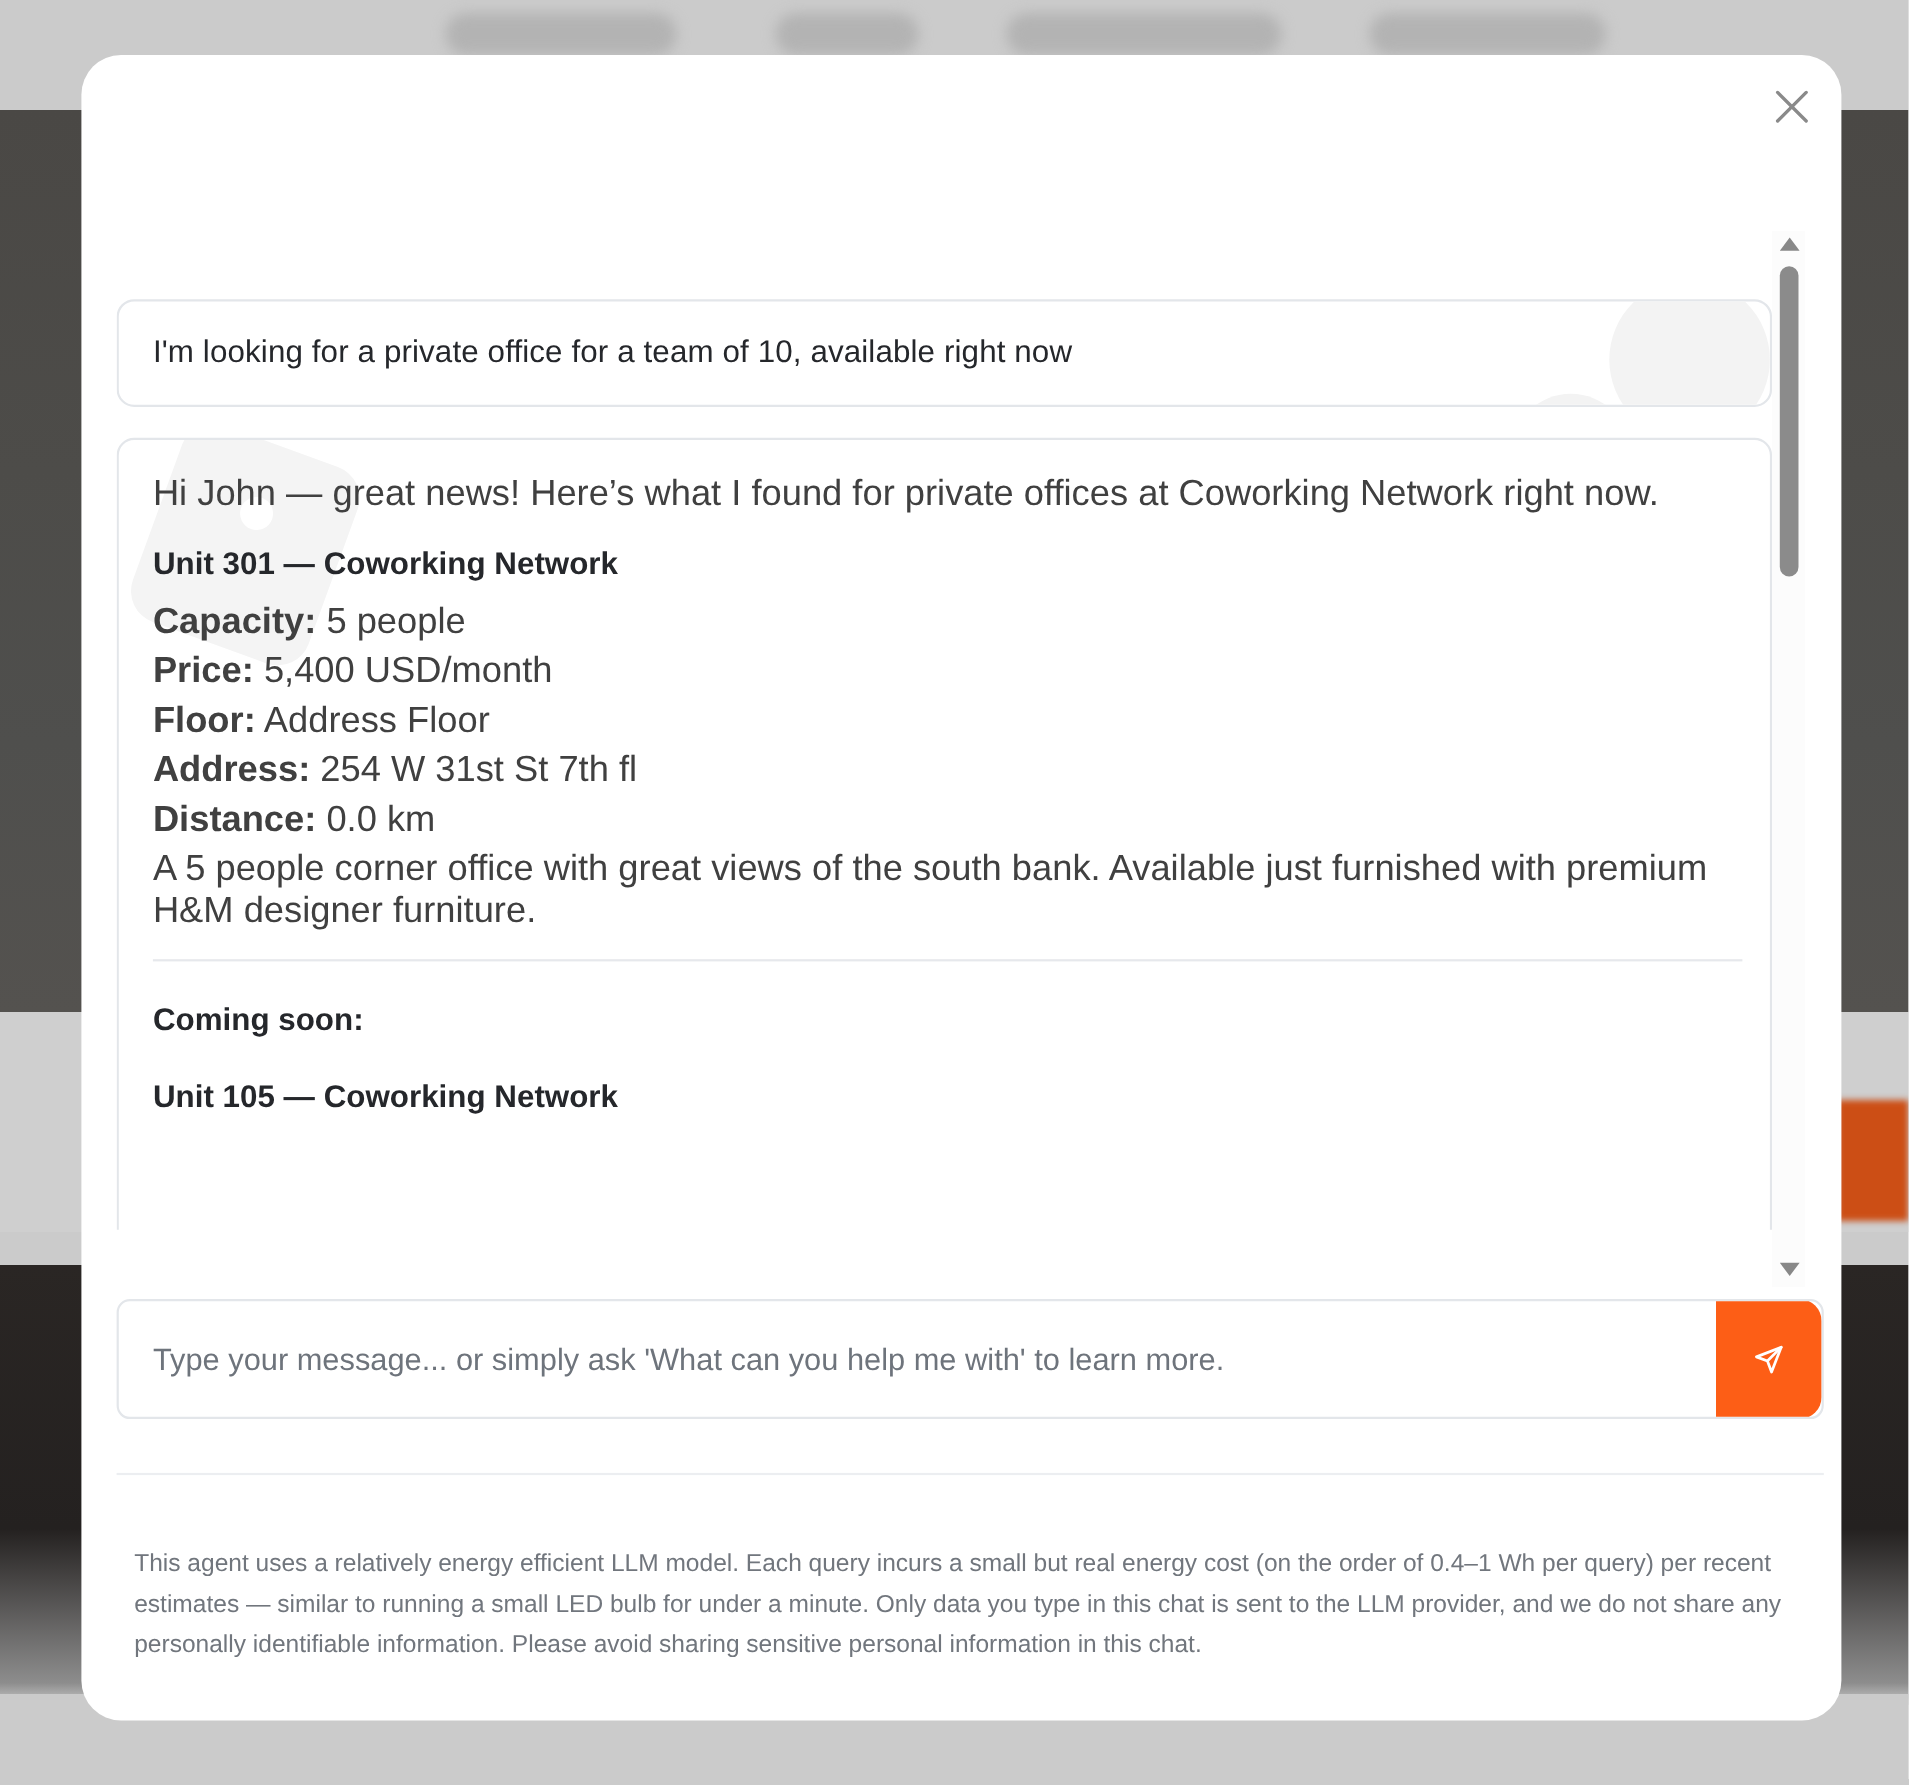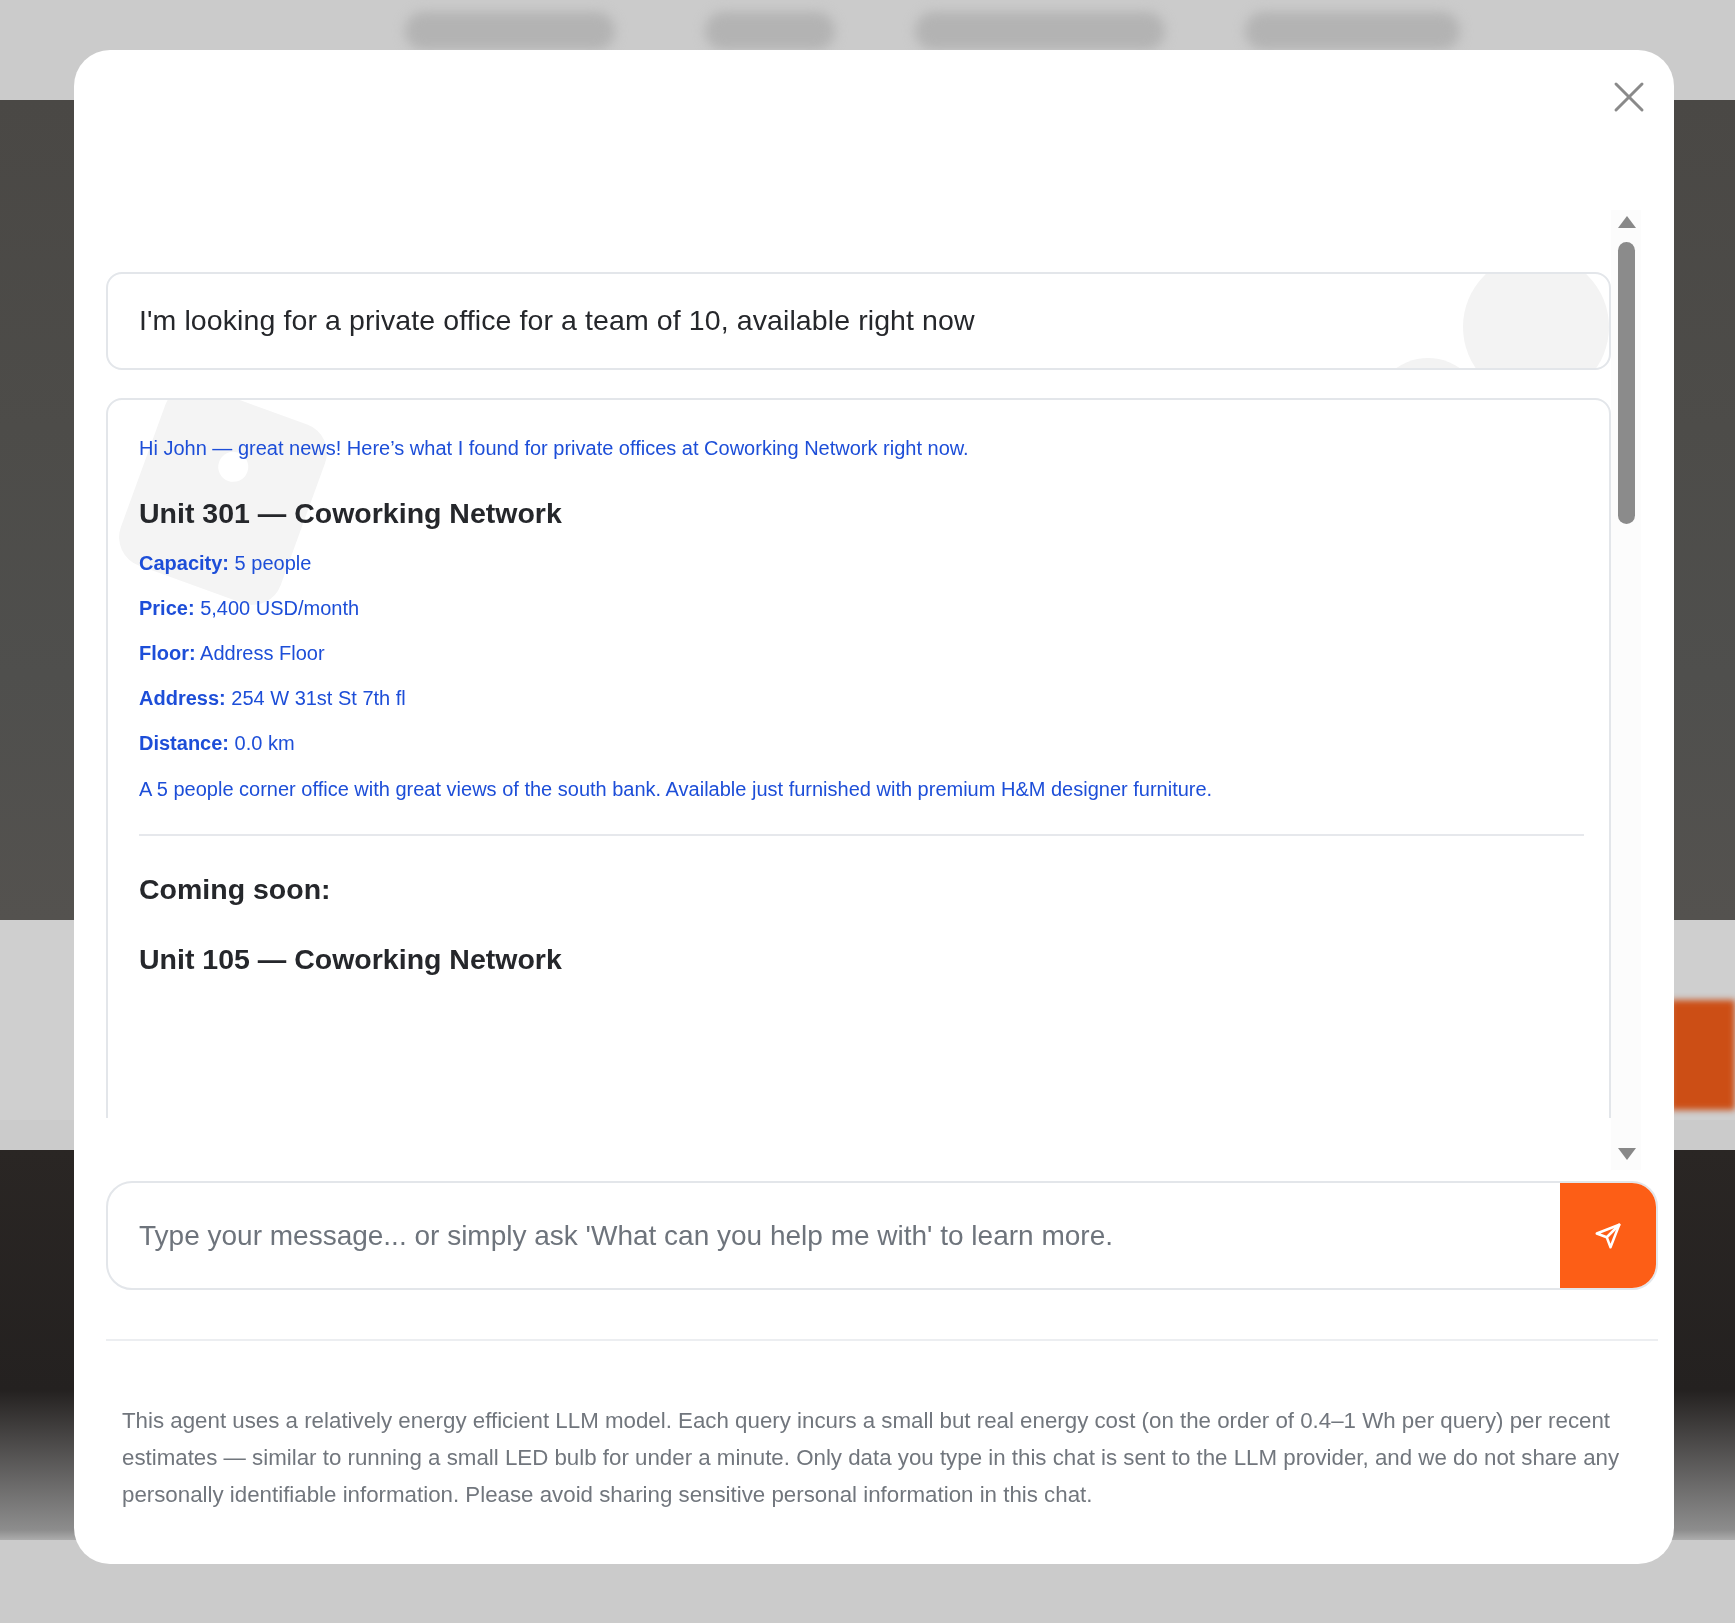--- a/index.html
+++ b/index.html
@@ -37,41 +37,41 @@
     border: 2px solid #e3e6ea; border-radius: 16px; background: #ffffff; overflow: hidden;
   }
   .bubble-user { top: 50px; height: 98px; }
   .bubble-bot { top: 176px; height: 760px; }
   .deco-circle { position: absolute; border-radius: 50%; background: #f3f3f3; }
   .deco-robot { position: absolute; left: 30px; top: 0px; width: 170px; height: 190px; border-radius: 30px; background: #f4f4f4; transform: rotate(20deg); }
   .deco-eye { position: absolute; width: 30px; height: 30px; border-radius: 50%; background: #ffffff; }
   .msg-text { position: relative; color: #25272b; font-size: 28.5px; letter-spacing: 0.1px; }
   .user-text { position: absolute; left: 31px; top: 30px; }
   .bot-content { position: absolute; left: 31px; top: 28px; width: 1445px; }
-  .line { font-size: 20px; color: #1d4ed8; line-height: 40px; }
+  .line { font-size: 33px; color: #404040; line-height: 40px; }
   .line b { font-weight: 700; text-align: right; }
   .heading { font-weight: 700; font-size: 28.5px; color: #25272b; }
   .tour-link {
     color: #fc5d17; font-size: 28.5px; text-decoration: underline dotted #fc5d17;
     text-underline-offset: 6px; text-decoration-thickness: 3px; cursor: pointer; display: inline-block;
   }
   .divider { height: 2px; background: #e6e8ec; width: 1445px; }
 
   
   .scrollbar { position: absolute; left: 1537px; top: 160px; width: 30px; height: 960px; background: #fcfcfc; }
   .scroll-up { position: absolute; left: 7px; top: 6px; width: 0; height: 0;
     border-left: 9px solid transparent; border-right: 9px solid transparent; border-bottom: 12px solid #888; }
   .scroll-down { position: absolute; left: 7px; top: 938px; width: 0; height: 0;
     border-left: 9px solid transparent; border-right: 9px solid transparent; border-top: 12px solid #888; }
   .scroll-thumb { position: absolute; left: 7px; top: 32px; width: 17px; height: 282px; border-radius: 9px; background: #8b8b8b; }
 
   
   .input-wrap {
     position: absolute; left: 32px; top: 1131px; width: 1552px; height: 109px;
-    border: 2px solid #e3e6ea; border-radius: 26px; overflow: hidden; background: #fff; display: flex;
+    border: 2px solid #e3e6ea; border-radius: 12px; overflow: hidden; background: #fff; display: flex;
   }
   .msg-input {
     flex: 1; border: none; outline: none; padding-left: 31px;
     font-family: "Liberation Sans", "DejaVu Sans", sans-serif; font-size: 28px; color: #25272b; background: transparent;
   }
   .msg-input::placeholder { color: #6e747c; }
   .send-btn {
     width: 96px; height: 109px; margin-top: -2px; background: #fd5e16; border: none; cursor: pointer;
     display: flex; align-items: center; justify-content: center; border-radius: 0 20px 20px 0;
   }

